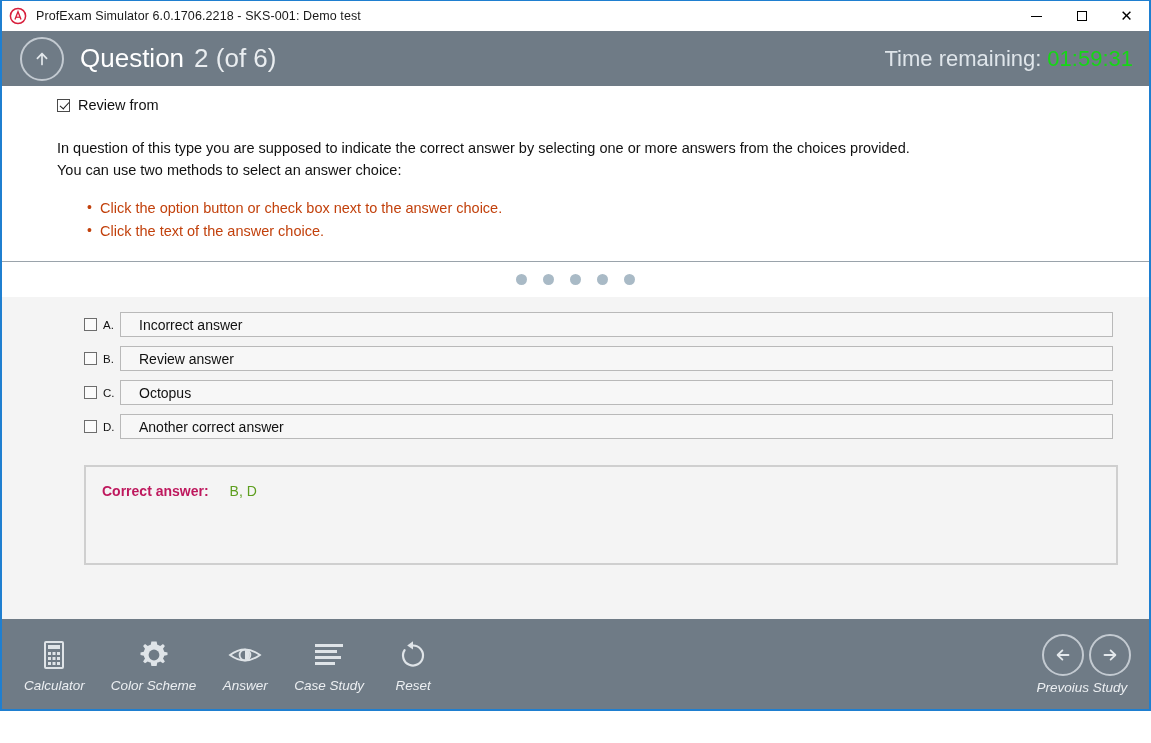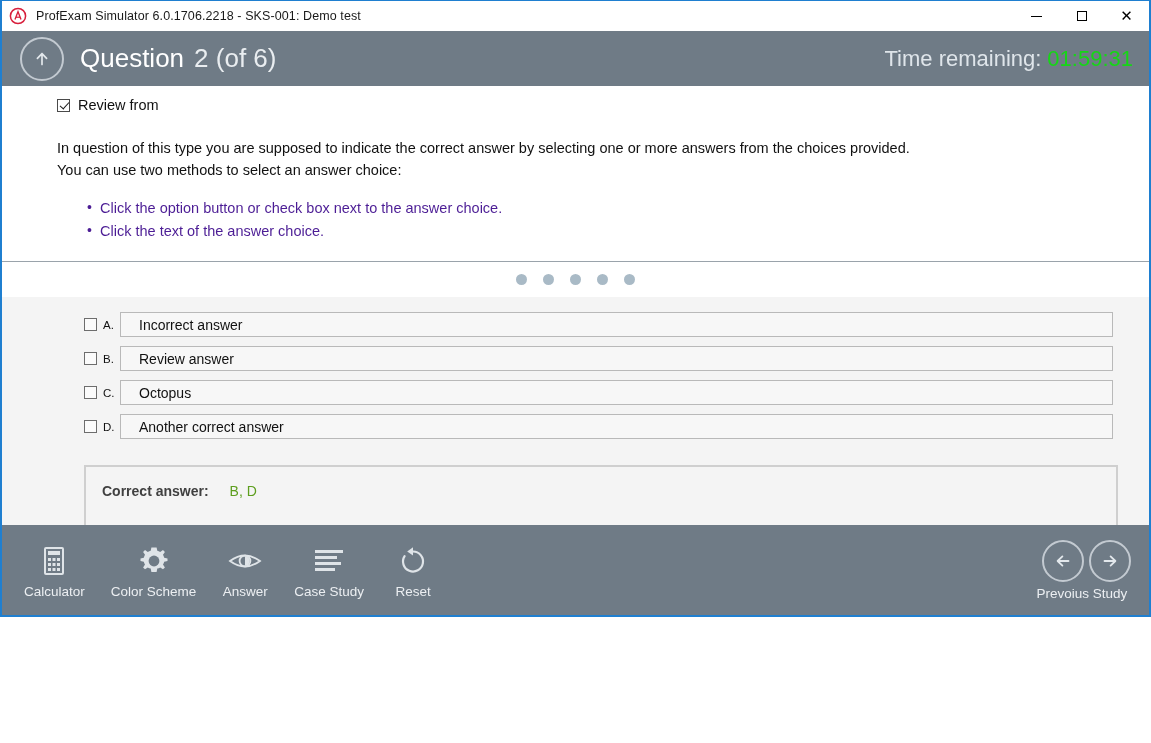--- a/index.html
+++ b/index.html
@@ -9,21 +9,21 @@
   }
   body {
     width: 1151px;
     height: 743px;
     font-family: "Liberation Sans", sans-serif;
     overflow: hidden;
   }
   .window {
     position: relative;
     width: 1151px;
-    height: 617px;
+    height: 711px;
     box-sizing: border-box;
     border-left: 2px solid #1f7fd0;
     border-right: 2px solid #1f7fd0;
     border-bottom: 2px solid #1f7fd0;
     border-top: 1px solid #1f7fd0;
     background: #ffffff;
     display: flex;
     flex-direction: column;
   }
 
@@ -170,21 +170,21 @@
     color: #111;
     line-height: 22px;
   }
   .qbullets {
     margin: 16px 0 0 0;
     padding: 0 0 0 30px;
     list-style: none;
   }
   .qbullets li {
     font-size: 14.5px;
-    color: #4c1d95;
+    color: #c2410c;
     line-height: 23px;
     position: relative;
     padding-left: 13px;
   }
   .qbullets li::before {
     content: "•";
     position: absolute;
     left: 0;
     top: -1px;
     font-size: 14px;
@@ -256,37 +256,38 @@
     border: 2px solid #cfcfcf;
     background: #f4f4f4;
     box-sizing: border-box;
     padding: 16px 0 0 16px;
     display: flex;
     align-items: flex-start;
   }
   .explain-label {
     font-size: 14px;
     font-weight: bold;
-    color: #404040;
+    color: #be185d;
   }
   .explain-value {
     font-size: 14px;
     color: #5d9e1e;
     margin-left: 21px;
   }
 
   
   .toolbar {
     flex: 0 0 90px;
     background: #6f7b86;
     display: flex;
     align-items: center;
     padding: 0 18px 0 22px;
     box-sizing: border-box;
     position: relative;
+    font-style: italic;
   }
   .tool {
     display: flex;
     flex-direction: column;
     align-items: center;
     justify-content: center;
     min-width: 46px;
     margin-right: 26px;
   }
   .tool-icon {

